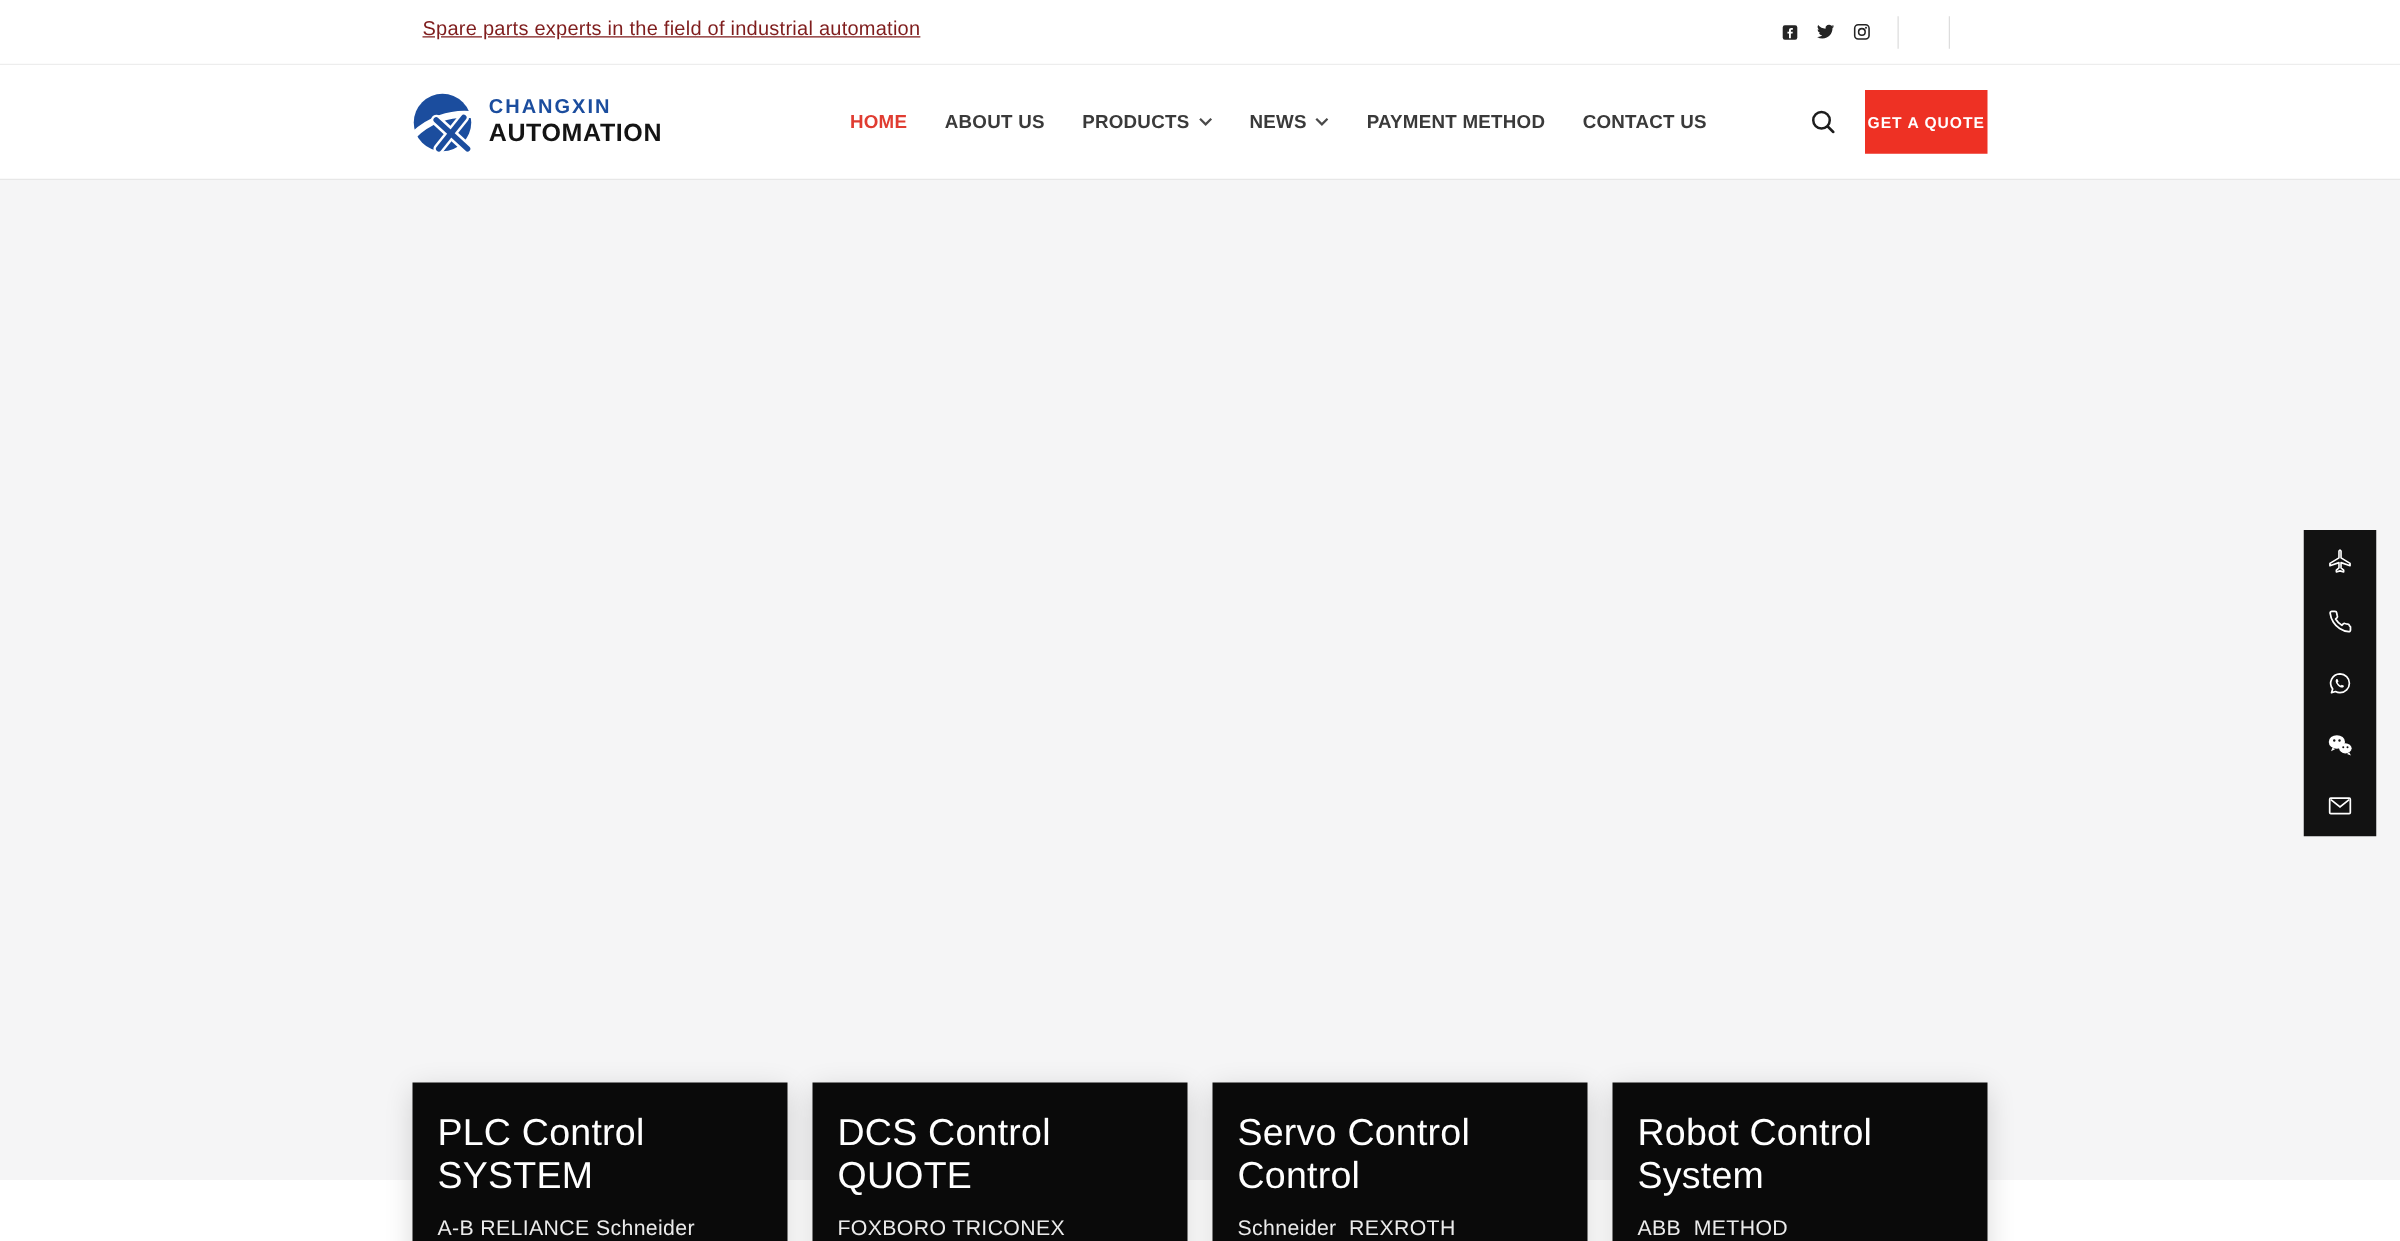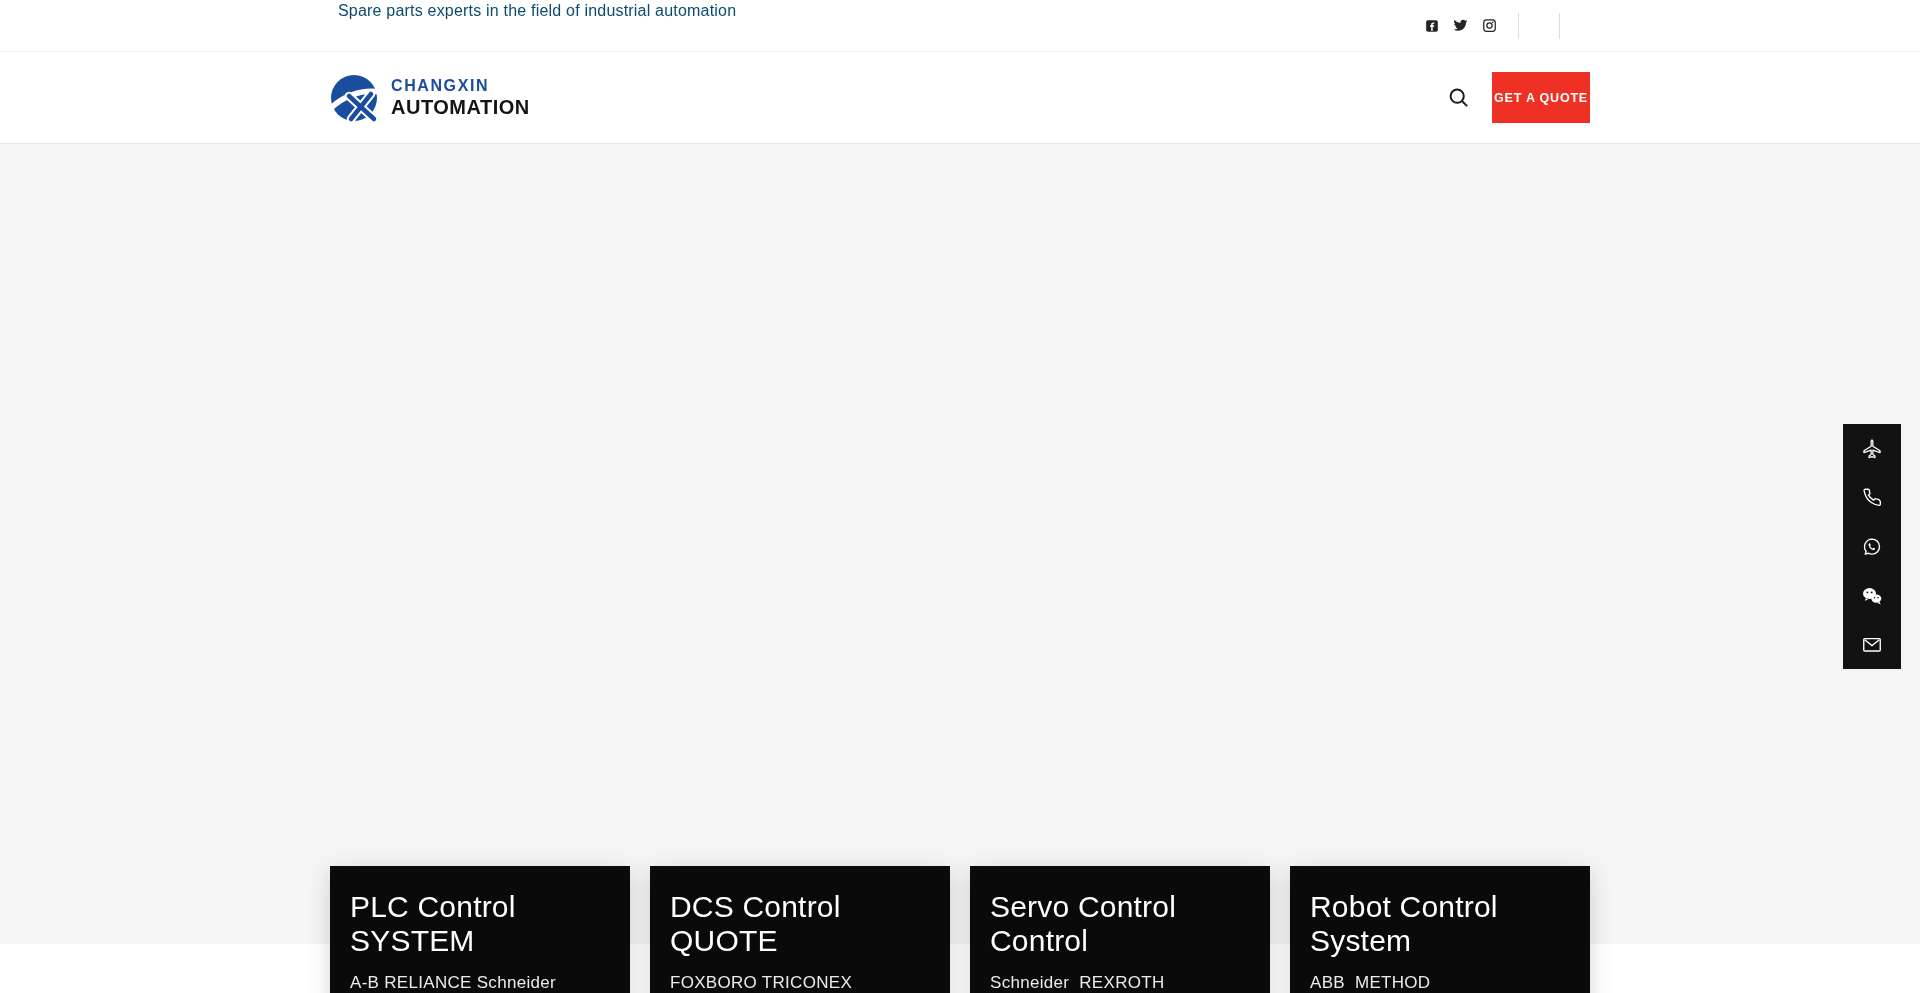--- a/index.html
+++ b/index.html
@@ -6,21 +6,21 @@
   html,body { margin:0; padding:0; }
   body {
     width:1920px; height:993px; overflow:hidden; position:relative;
     background:#ffffff;
     font-family:"Liberation Sans","DejaVu Sans",sans-serif;
   }
   .container { width:1260px; margin:0 auto; position:relative; height:100%; }
 
   
   .topbar { height:52px; background:#ffffff; border-bottom:1px solid #ededed; }
-  .tagline { position:absolute; left:8px; top:2px; margin:0; font-size:16px; color:#0c4a6e; letter-spacing:.2px; }
+  .tagline { position:absolute; left:8px; top:15px; margin:0; font-size:16px; color:#7f1d1d; letter-spacing:.2px;text-decoration:underline; }
   .topbar-right { position:absolute; right:0; top:0; height:100%; display:flex; align-items:center; }
   .social-links { display:flex; align-items:center; gap:14px; }
   .social-links a { display:flex; align-items:center; text-decoration:none; }
   .tb-divider { width:1px; height:26px; background:#dddddd; }
   .tb-divider.first { margin-left:21px; }
   .tb-divider.second { margin-left:40px; margin-right:30px; }
 
   
   .header { height:92px; background:#ffffff; border-bottom:1px solid #e7e7e7; }
   .logo { position:absolute; left:0; top:50%; transform:translateY(-50%);
@@ -105,20 +105,46 @@
           <path d="M19 23 L44 46"></path>
             <path d="M41 21 L21 46"></path>
         </g>
       </svg>
       <span class="logo-text">
         <span class="logo-l1">CHANGXIN</span>
         <span class="logo-l2">AUTOMATION</span>
       </span>
     </a>
 
+    <nav class="main-nav">
+      <a class="nav-item active">
+        <span>HOME</span>
+      </a>
+      <a class="nav-item">
+        <span>ABOUT US</span>
+      </a>
+      <a class="nav-item">
+        <span>PRODUCTS</span>
+        <svg width="11" height="7" viewBox="0 0 11 7">
+            <path d="M1 1l4.5 4.5L10 1" fill="none" stroke="#4a4a4a" stroke-width="1.8"></path>
+          </svg>
+      </a>
+      <a class="nav-item">
+        <span>NEWS</span>
+        <svg width="11" height="7" viewBox="0 0 11 7">
+            <path d="M1 1l4.5 4.5L10 1" fill="none" stroke="#4a4a4a" stroke-width="1.8"></path>
+          </svg>
+      </a>
+      <a class="nav-item">
+        <span>PAYMENT METHOD</span>
+      </a>
+      <a class="nav-item">
+        <span>CONTACT US</span>
+      </a>
+    </nav>
 
     <div class="header-right">
       <button class="search-btn">
         <svg width="19" height="19" viewBox="0 0 19 19">
             <circle cx="8.2" cy="8.2" r="6.6" fill="none" stroke="#1d1d1d" stroke-width="2"></circle>
             <path d="M13.2 13.2 L17.6 17.6" stroke="#1d1d1d" stroke-width="2" stroke-linecap="round"></path>
           </svg>
       </button>
       <a class="cta">GET A QUOTE</a>
     </div>

